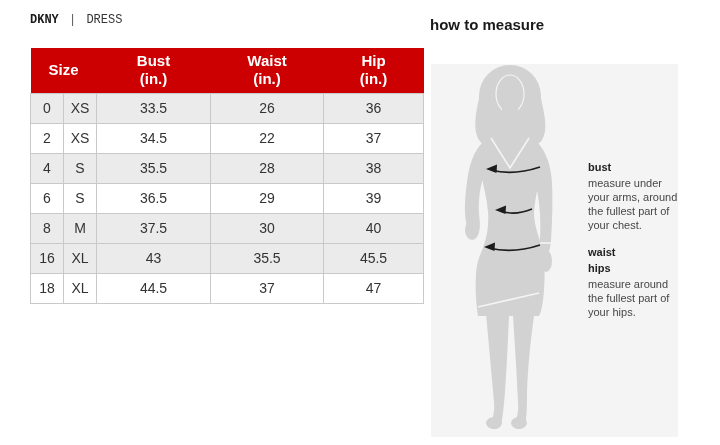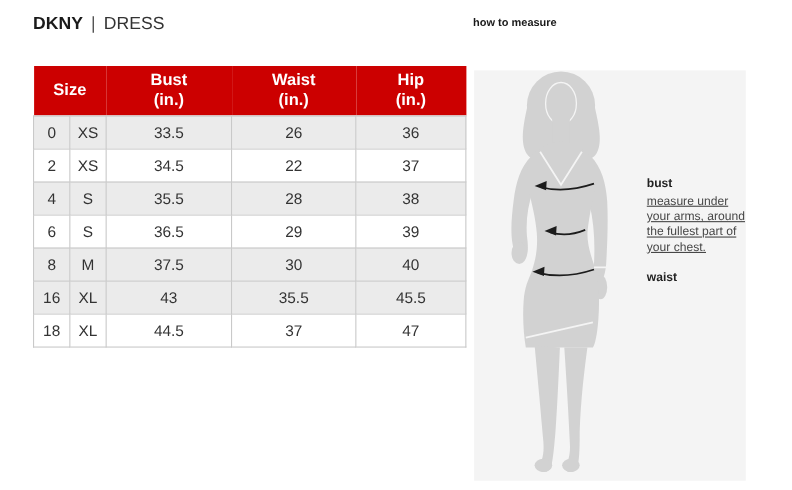--- a/index.html
+++ b/index.html
@@ -1,45 +1,45 @@
 <!DOCTYPE html>
 <html><head>
 <meta charset="utf-8">
 <style>
   * { margin:0; padding:0; box-sizing:border-box; }
   html,body { width:720px; height:445px; background:#ffffff; overflow:hidden;
               font-family:"Liberation Sans","DejaVu Sans",sans-serif; }
   body { position:relative; }
 
   
-  .page-title { position:absolute; left:30px; top:13px; font-size:16px; color:#333; }
+  .page-title { position:absolute; left:30px; top:13px; font-size:12px; color:#333;font-family:Liberation Mono, monospace; }
   .page-title .brand { font-weight:bold; color:#1a1a1a; }
   .page-title .sep   { color:#555; padding:0 3px; }
 
-  table.size-chart { position:absolute; left:30px; top:60px; width:393px;
+  table.size-chart { position:absolute; left:30px; top:48px; width:393px;
                      border-collapse:collapse; table-layout:fixed;border-radius:22px; }
   .size-chart thead th { background:var(--header-red,#cc0000); color:#ffffff;
                          font-weight:bold; font-size:15px; height:45px;
                          text-align:center; vertical-align:middle;
                          white-space:pre-line; line-height:1.25; border:none; }
   .size-chart tbody td { border:1px solid #c9c9c9; height:30px;
                          text-align:center; vertical-align:middle;
                          font-size:14px; color:#333333; background:#ffffff; }
   .size-chart tbody tr.stripe td { background:var(--row-stripe,#ebebeb); }
 
   
-  .htm-heading { position:absolute; left:430px; top:16px; font-size:10px;
+  .htm-heading { position:absolute; left:430px; top:16px; font-size:15px;
                  font-weight:bold; color:#1a1a1a; }
   .measure-panel { position:absolute; left:431px; top:64px; width:247px; height:373px;
                    background:var(--panel-bg,#f4f4f4); }
   .figure-wrap { position:absolute; left:0; top:0; width:160px; height:373px; }
   .instructions { position:absolute; left:157px; top:97px; width:90px;
                   font-size:11px; line-height:1.27; color:#474747; }
   .instructions .mlabel { font-weight:bold; color:#222; margin-bottom:2px; }
-  .instructions .mtext  { margin:0 0 13px 0;text-decoration:underline; }
+  .instructions .mtext  { margin:0 0 13px 0; }
 </style>
 </head>
 <body style="--header-red: #cc0000; --row-stripe: #ebebeb; --panel-bg: #f4f4f4; --silhouette: #d2d2d2; --arrow: #1c1c1c;">
 
 <div class="page-title">
   <span class="brand">DKNY</span>
   <span class="sep">|</span>
   <span class="product">DRESS</span>
 </div>
 
@@ -168,14 +168,18 @@
     </svg>
   </div>
   <div class="instructions">
       <div>
         <div class="mlabel">bust</div>
         <p class="mtext">measure under your arms, around the fullest part of your chest.</p>
       </div>
       <div>
         <div class="mlabel">waist</div>
       </div>
+      <div>
+        <div class="mlabel">hips</div>
+        <p class="mtext">measure around the fullest part of your hips.</p>
+      </div>
     </div>
 </div>
 
 </body></html>

